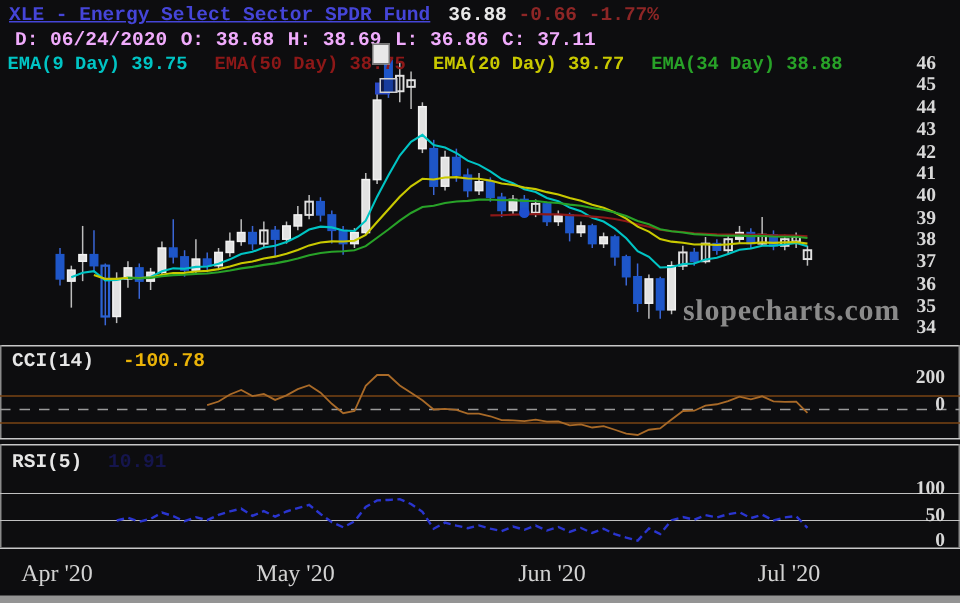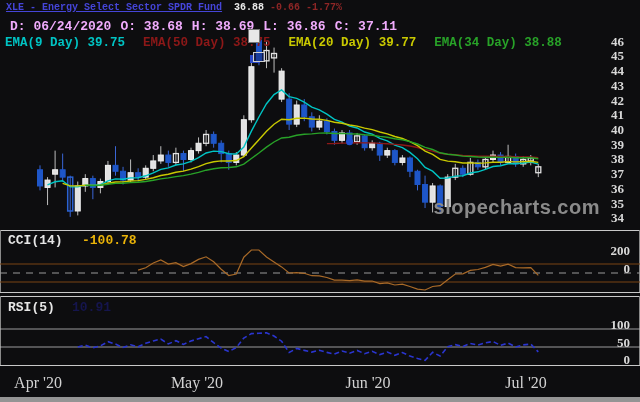--- a/index.html
+++ b/index.html
@@ -1,36 +1,36 @@
 <!DOCTYPE html>
 <html><head>
 <meta charset="utf-8">
 <style>
   html,body{margin:0;padding:0;background:#000;}
   #app{position:relative;width:640px;height:402px;background:#0d0d0f;overflow:hidden;
        font-family:"Liberation Mono","DejaVu Sans Mono",monospace;}
   .row{position:absolute;white-space:pre;font-weight:bold;}
-  #titleRow{left:6px;top:2px;font-size:10px;}
+  #titleRow{left:6px;top:2px;font-size:13px;}
   #symTitle{color:#4545d8;text-decoration:underline;}
   #lastPx{color:#e9e9e9;margin-left:12px;}
   .neg{color:#8e2626;}
   #ohlcRow{left:10px;top:19px;font-size:13px;color:#f0abfc;}
   #ohlcRow span{margin-right:9px;}
   #emaRow{left:5px;top:36px;font-size:12.5px;}
   #emaRow .ema-seg{margin-right:18px;}
   svg{position:absolute;left:0;top:0;}
   .axis-label{position:absolute;font-family:"Liberation Serif","DejaVu Serif",serif;
       font-weight:600;color:#d8d8d8;font-size:13px;transform:translateY(-50%);text-align:right;width:26px;}
   .month-label{position:absolute;font-family:"Liberation Serif","DejaVu Serif",serif;
       color:#d2d2d2;font-size:16px;transform:translateX(-50%);top:374px;}
   .panel-label{position:absolute;font-size:13px;font-weight:bold;color:#e6e6e6;}
   .panel-value{position:absolute;font-size:13px;font-weight:bold;}
   #cciValue{color:#eab308;}
   #rsiValue{color:#15154d;}
-  #watermark{position:absolute;right:40px;top:196px;font-family:Liberation Sans, sans-serif;
+  #watermark{position:absolute;right:40px;top:196px;font-family:Liberation Serif, serif;
       font-weight:800;font-size:20px;color:#8a8a8a;letter-spacing:.5px;}
   #cursorBox{position:absolute;left:248px;top:29px;width:10px;height:12px;background:#e8e8e8;border:1px solid #777;}
   #cursorDrag{position:absolute;left:253px;top:52px;width:10px;height:8px;border:1px solid #cfcfcf;background:rgba(20,40,120,.55);box-shadow:-4px 2px 0 -1px #2a49c8;}
   #bottomBar{position:absolute;left:0;top:397px;width:640px;height:5px;background:#949494;}
 </style>
 </head>
 <body>
 
 <div id="app">
   <svg id="chart-svg" width="640" height="402">

